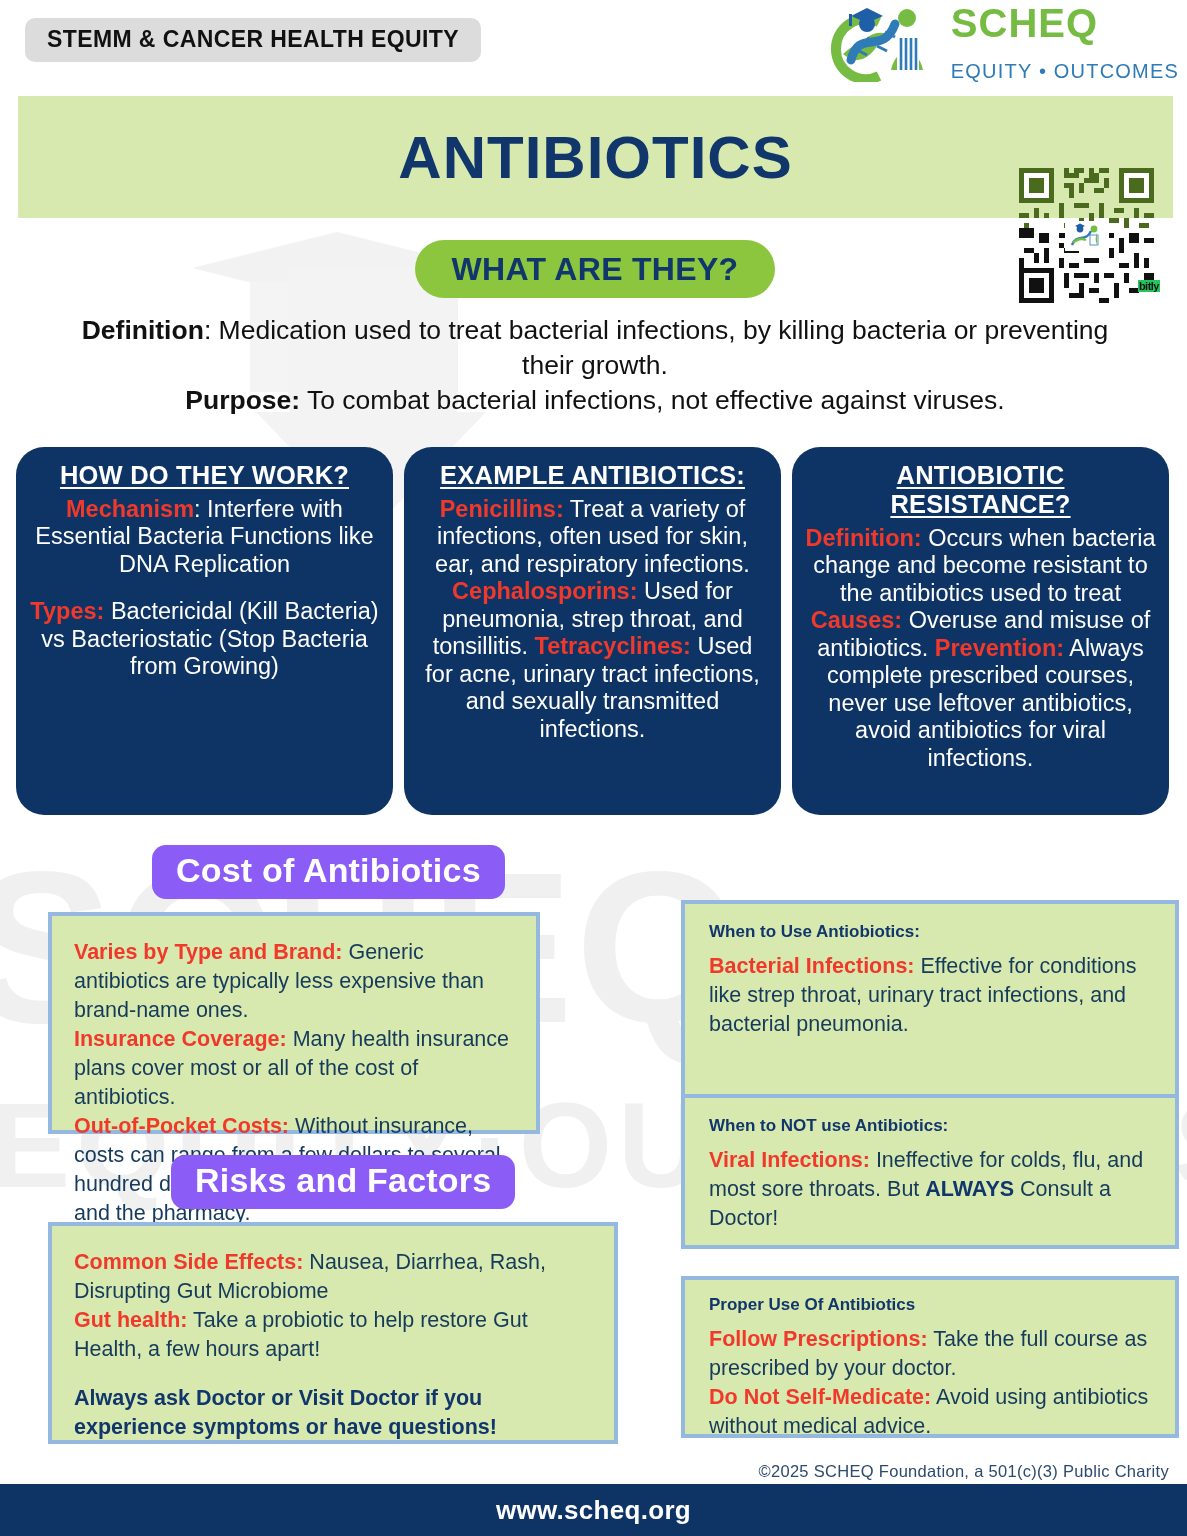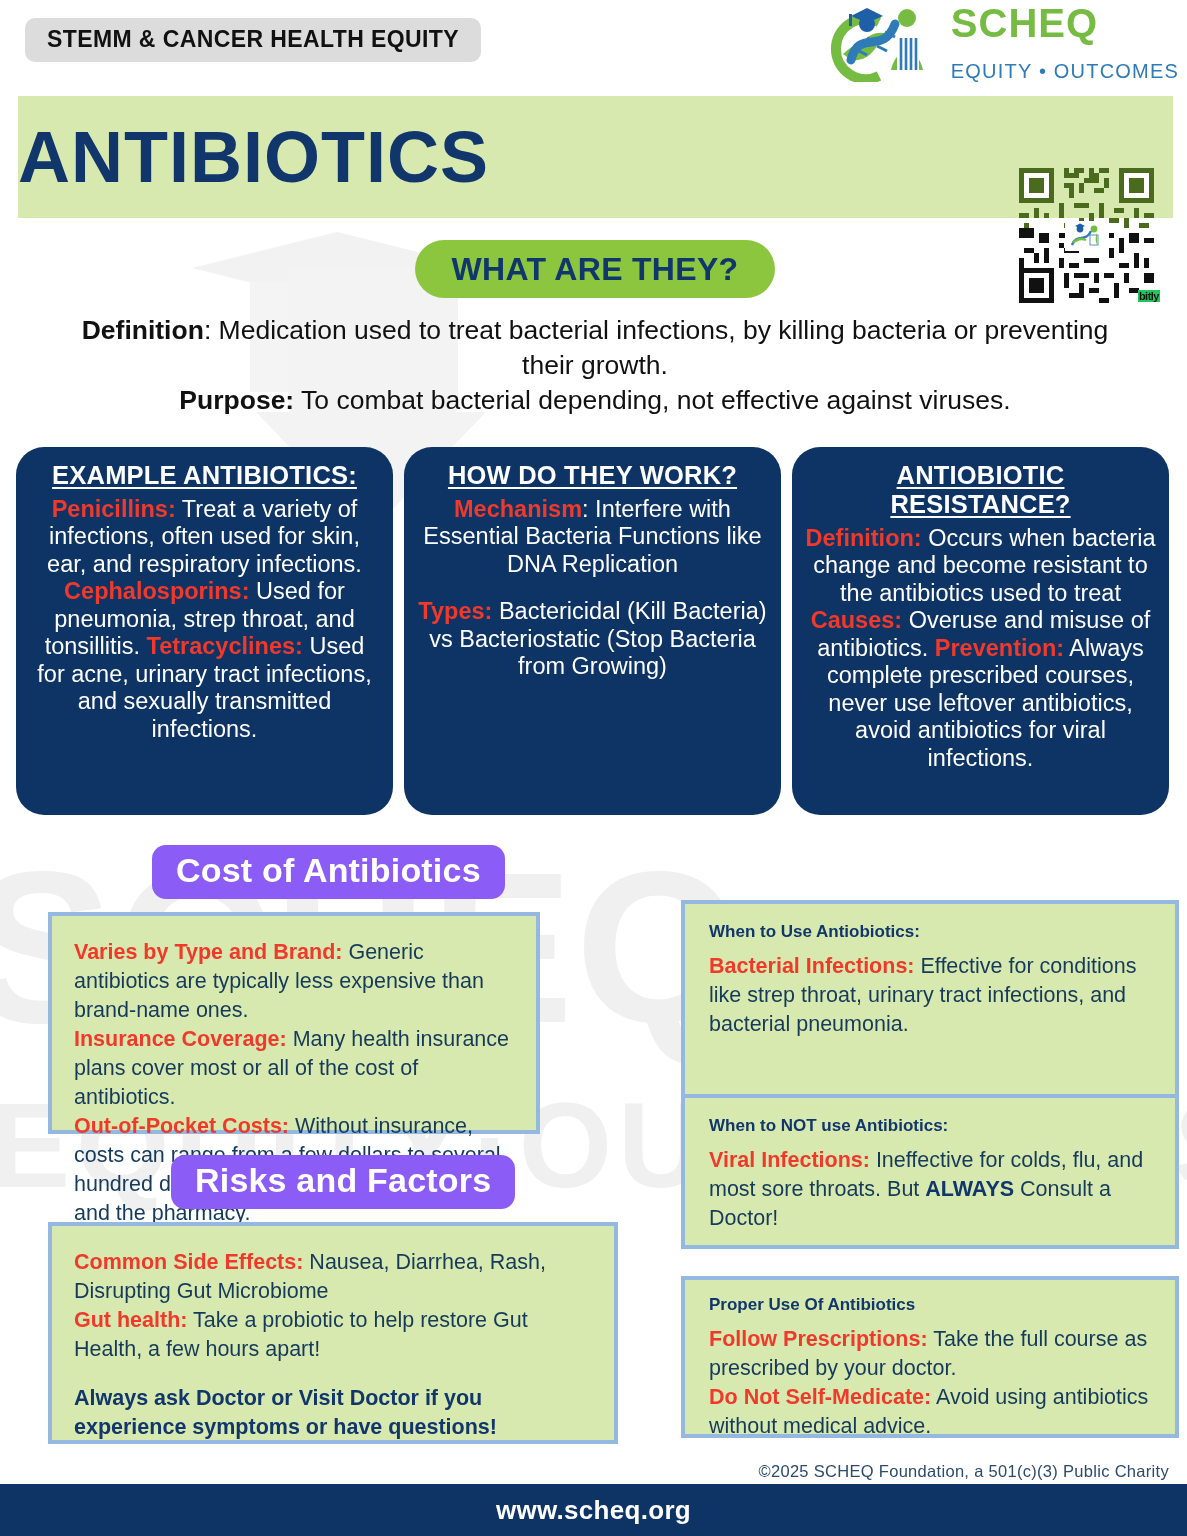--- a/index.html
+++ b/index.html
@@ -116,22 +116,22 @@
     position: absolute;
     left: 18px; top: 96px;
     width: 1155px; height: 122px;
     background: #d7e9ae;
     z-index: 2;
   }
   .banner-title {
     position: absolute;
     left: 0; right: 0; top: 50%;
     transform: translateY(-50%);
-    text-align: left;
-    font-size: 72px;
+    text-align: center;
+    font-size: 60px;
     font-weight: 800;
     color: #11366b;
     letter-spacing: 1px;
   }
 
   
   .qr-wrap {
     position: absolute;
     left: 1011px; top: 163px;
     width: 151px; height: 145px;
@@ -140,21 +140,21 @@
   .qr-badge {
     position: absolute;
     left: 50%; top: 50%;
     transform: translate(-50%, -50%);
     width: 44px; height: 30px;
     background: #ffffff;
     display: flex; align-items: center; justify-content: center;
   }
   .qr-bitly {
     position: absolute;
-    right: 2px; bottom: 6px;
+    right: 2px; bottom: 16px;
     font-size: 11px;
     font-weight: 700;
     color: #111;
     background: #22c55e;
     padding: 0 1px;
     letter-spacing: -.5px;
   }
 
   
   .wat-pill {
@@ -440,44 +440,44 @@
 
 <div class="wat-pill">
   <span>WHAT ARE THEY?</span>
 </div>
 
 <div class="defs">
   <div>
     <b>Definition</b><span>: Medication used to treat bacterial infections, by killing bacteria or preventing their growth.</span>
   </div>
   <div>
-    <b>Purpose:</b><span> To combat bacterial depending, not effective against viruses.</span>
+    <b>Purpose:</b><span> To combat bacterial infections, not effective against viruses.</span>
   </div>
 </div>
 
 <div class="cards">
+
+  <div class="card card-1">
+    <h3>HOW DO THEY WORK?</h3>
+    <p>
+      <span class="hl">Mechanism</span><span>: Interfere with Essential Bacteria Functions like DNA Replication</span>
+      <span class="gap"></span>
+      <span class="hl">Types:</span><span> Bactericidal (Kill Bacteria) vs Bacteriostatic (Stop Bacteria from Growing)</span>
+    </p>
+  </div>
 
   <div class="card card-2">
     <h3>EXAMPLE  ANTIBIOTICS:</h3>
     <p>
       <span class="hl">Penicillins:</span><span> Treat a variety of infections, often used for skin, ear, and respiratory infections.</span>
       <span class="hl">Cephalosporins:</span><span> Used for pneumonia, strep throat, and tonsillitis.</span>
       <span class="hl">Tetracyclines:</span><span> Used for acne, urinary tract infections, and sexually transmitted infections.</span>
     </p>
   </div>
 
-  <div class="card card-1">
-    <h3>HOW DO THEY WORK?</h3>
-    <p>
-      <span class="hl">Mechanism</span><span>: Interfere with Essential Bacteria Functions like DNA Replication</span>
-      <span class="gap"></span>
-      <span class="hl">Types:</span><span> Bactericidal (Kill Bacteria) vs Bacteriostatic (Stop Bacteria from Growing)</span>
-    </p>
-  </div>
-
   <div class="card card-3">
     <h3>ANTIOBIOTIC RESISTANCE?</h3>
     <p>
       <span class="hl">Definition:</span><span> Occurs when bacteria change and become resistant to the antibiotics used to treat</span>
       <span class="hl">Causes:</span><span> Overuse and misuse of antibiotics.</span>
       <span class="hl">Prevention:</span><span> Always complete prescribed courses, never use leftover antibiotics, avoid antibiotics for viral infections.</span>
     </p>
   </div>
 
 </div>

